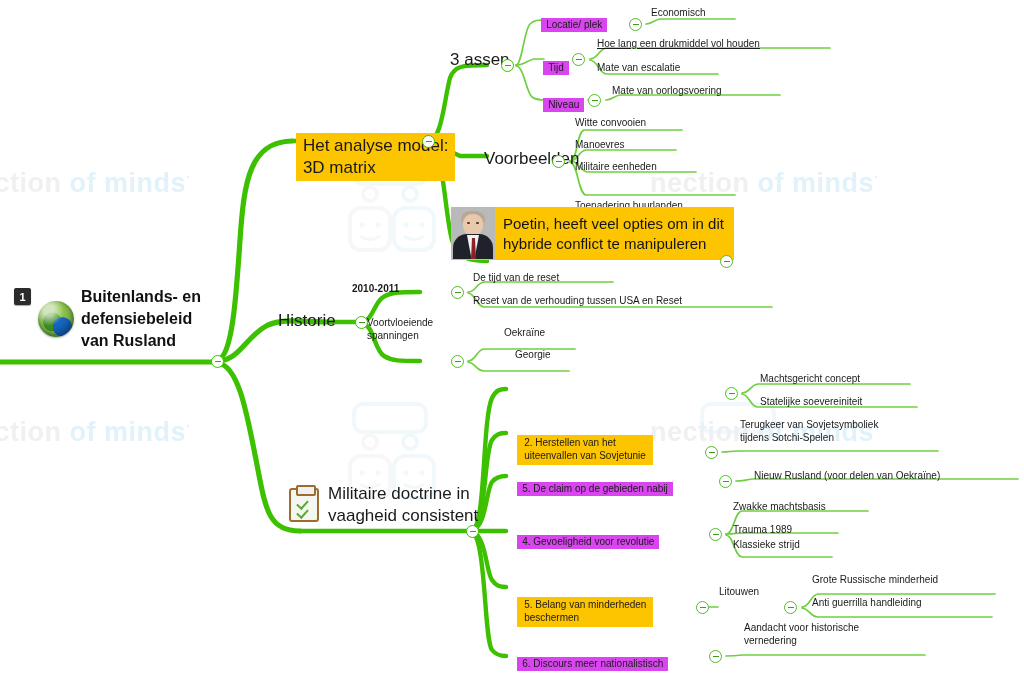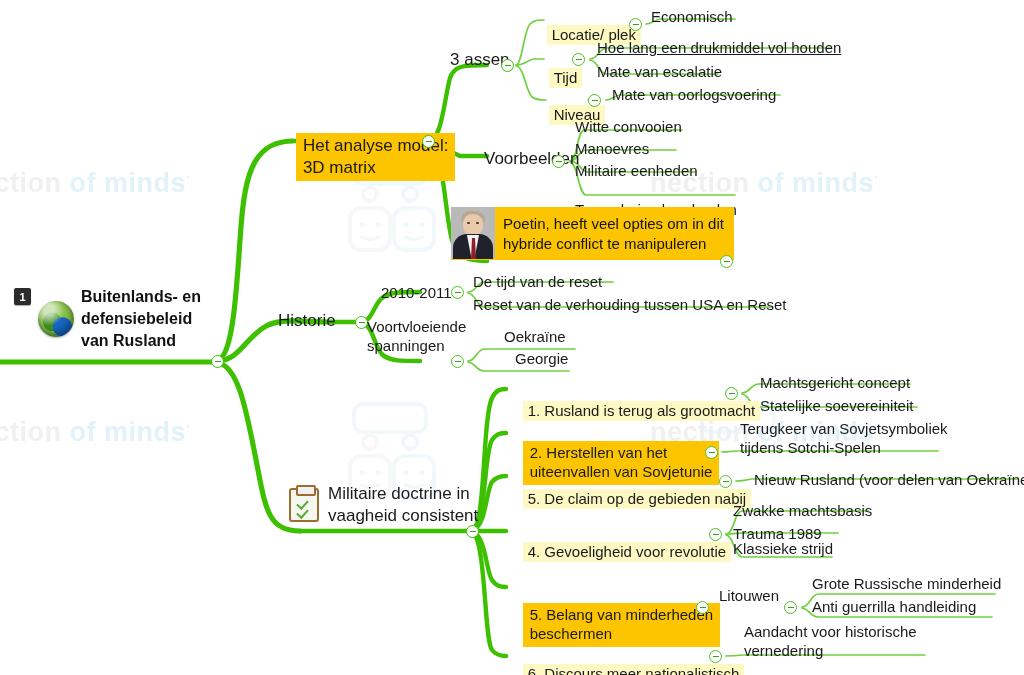--- a/index.html
+++ b/index.html
@@ -23,22 +23,22 @@
   
   .tog{position:absolute;width:13px;height:13px;border-radius:50%;
        background:#ffffff;border:1.4px solid #4fbf24;box-sizing:border-box;
        display:flex;align-items:center;justify-content:center;cursor:pointer;}
   .tog::before{content:"";display:block;width:6px;height:1.4px;background:#3f9c1c;}
   .tog.thick{border-color:#3cc000;}
 
   
   .node{position:absolute;white-space:pre;color:#1a1a1a;line-height:1.28;}
   .lvl2{font-size:17px;}
-  .lvl3{font-size:15px;}
-  .hl{background:#fef9c3;padding:1px 5px 2px 5px;box-decoration-break:clone;-webkit-box-decoration-break:clone;}
+  .lvl3{font-size:10px;}
+  .hl{background:#d946ef;padding:1px 5px 2px 5px;box-decoration-break:clone;-webkit-box-decoration-break:clone;}
   .blk{background:#fdc400;padding:2px 7px 3px 7px;}
 
   
   #root{position:absolute;left:14px;top:286px;display:flex;align-items:center;gap:7px;}
   #root .badge{width:17px;height:17px;background:#2b2b2b;border-radius:2px;color:#fff;
       font-size:11px;font-weight:700;display:flex;align-items:center;justify-content:center;
       align-self:flex-start;margin-top:2px;box-shadow:0 1px 1px rgba(0,0,0,.35);}
   #root .rlabel{font-size:16px;font-weight:700;color:#111;line-height:1.38;white-space:pre;}
 
   
@@ -266,21 +266,21 @@
         <div class="tie"></div>
     </div>
     <div class="txt">Poetin, heeft veel opties om in dit
 hybride conflict te manipuleren</div>
   </div>
   <div class="tog" style="left:720px;top:255px;"></div>
 
   <div class="node lvl2" style="left:278px;top:310px;">Historie</div>
   <div class="tog thick" style="left:355px;top:316px;"></div>
 
-  <div class="node lvl3" style="left:381px;top:283px;">2010-2011</div>
+  <div class="node lvl3" style="left:352px;top:283px;font-weight:bold;">2010-2011</div>
   <div class="tog" style="left:451px;top:286px;"></div>
   <div class="node lvl3" style="left:473px;top:272px;">De tijd van de reset</div>
   <div class="node lvl3" style="left:473px;top:295px;">Reset van de verhouding tussen USA en Reset</div>
 
   <div class="node lvl3" style="left:367px;top:317px;">Voortvloeiende
 spanningen</div>
   <div class="tog" style="left:451px;top:355px;"></div>
   <div class="node lvl3" style="left:504px;top:327px;">Oekraïne</div>
   <div class="node lvl3" style="left:515px;top:349px;">Georgie</div>
 
@@ -289,23 +289,20 @@
       <div class="body"></div>
         <div class="top"></div>
       <div class="ck c1"></div>
         <div class="ck c2"></div>
     </div>
     <div class="node lvl2" style="position:static;">Militaire doctrine in
 vaagheid consistent</div>
   </div>
   <div class="tog thick" style="left:466px;top:525px;"></div>
 
-  <div class="node lvl3" style="left:506px;top:382px;">
-    <span class="hl">1. Rusland is terug als grootmacht</span>
-  </div>
   <div class="tog" style="left:725px;top:387px;"></div>
   <div class="node lvl3" style="left:760px;top:373px;">Machtsgericht concept</div>
   <div class="node lvl3" style="left:760px;top:396px;">Statelijke soevereiniteit</div>
 
   <div class="node lvl3" style="left:506px;top:422px;">
     <span class="blk" style="display:inline-block;">2. Herstellen van het
 uiteenvallen van Sovjetunie</span>
   </div>
   <div class="tog" style="left:705px;top:446px;"></div>
   <div class="node lvl3" style="left:740px;top:419px;">Terugkeer van Sovjetsymboliek

